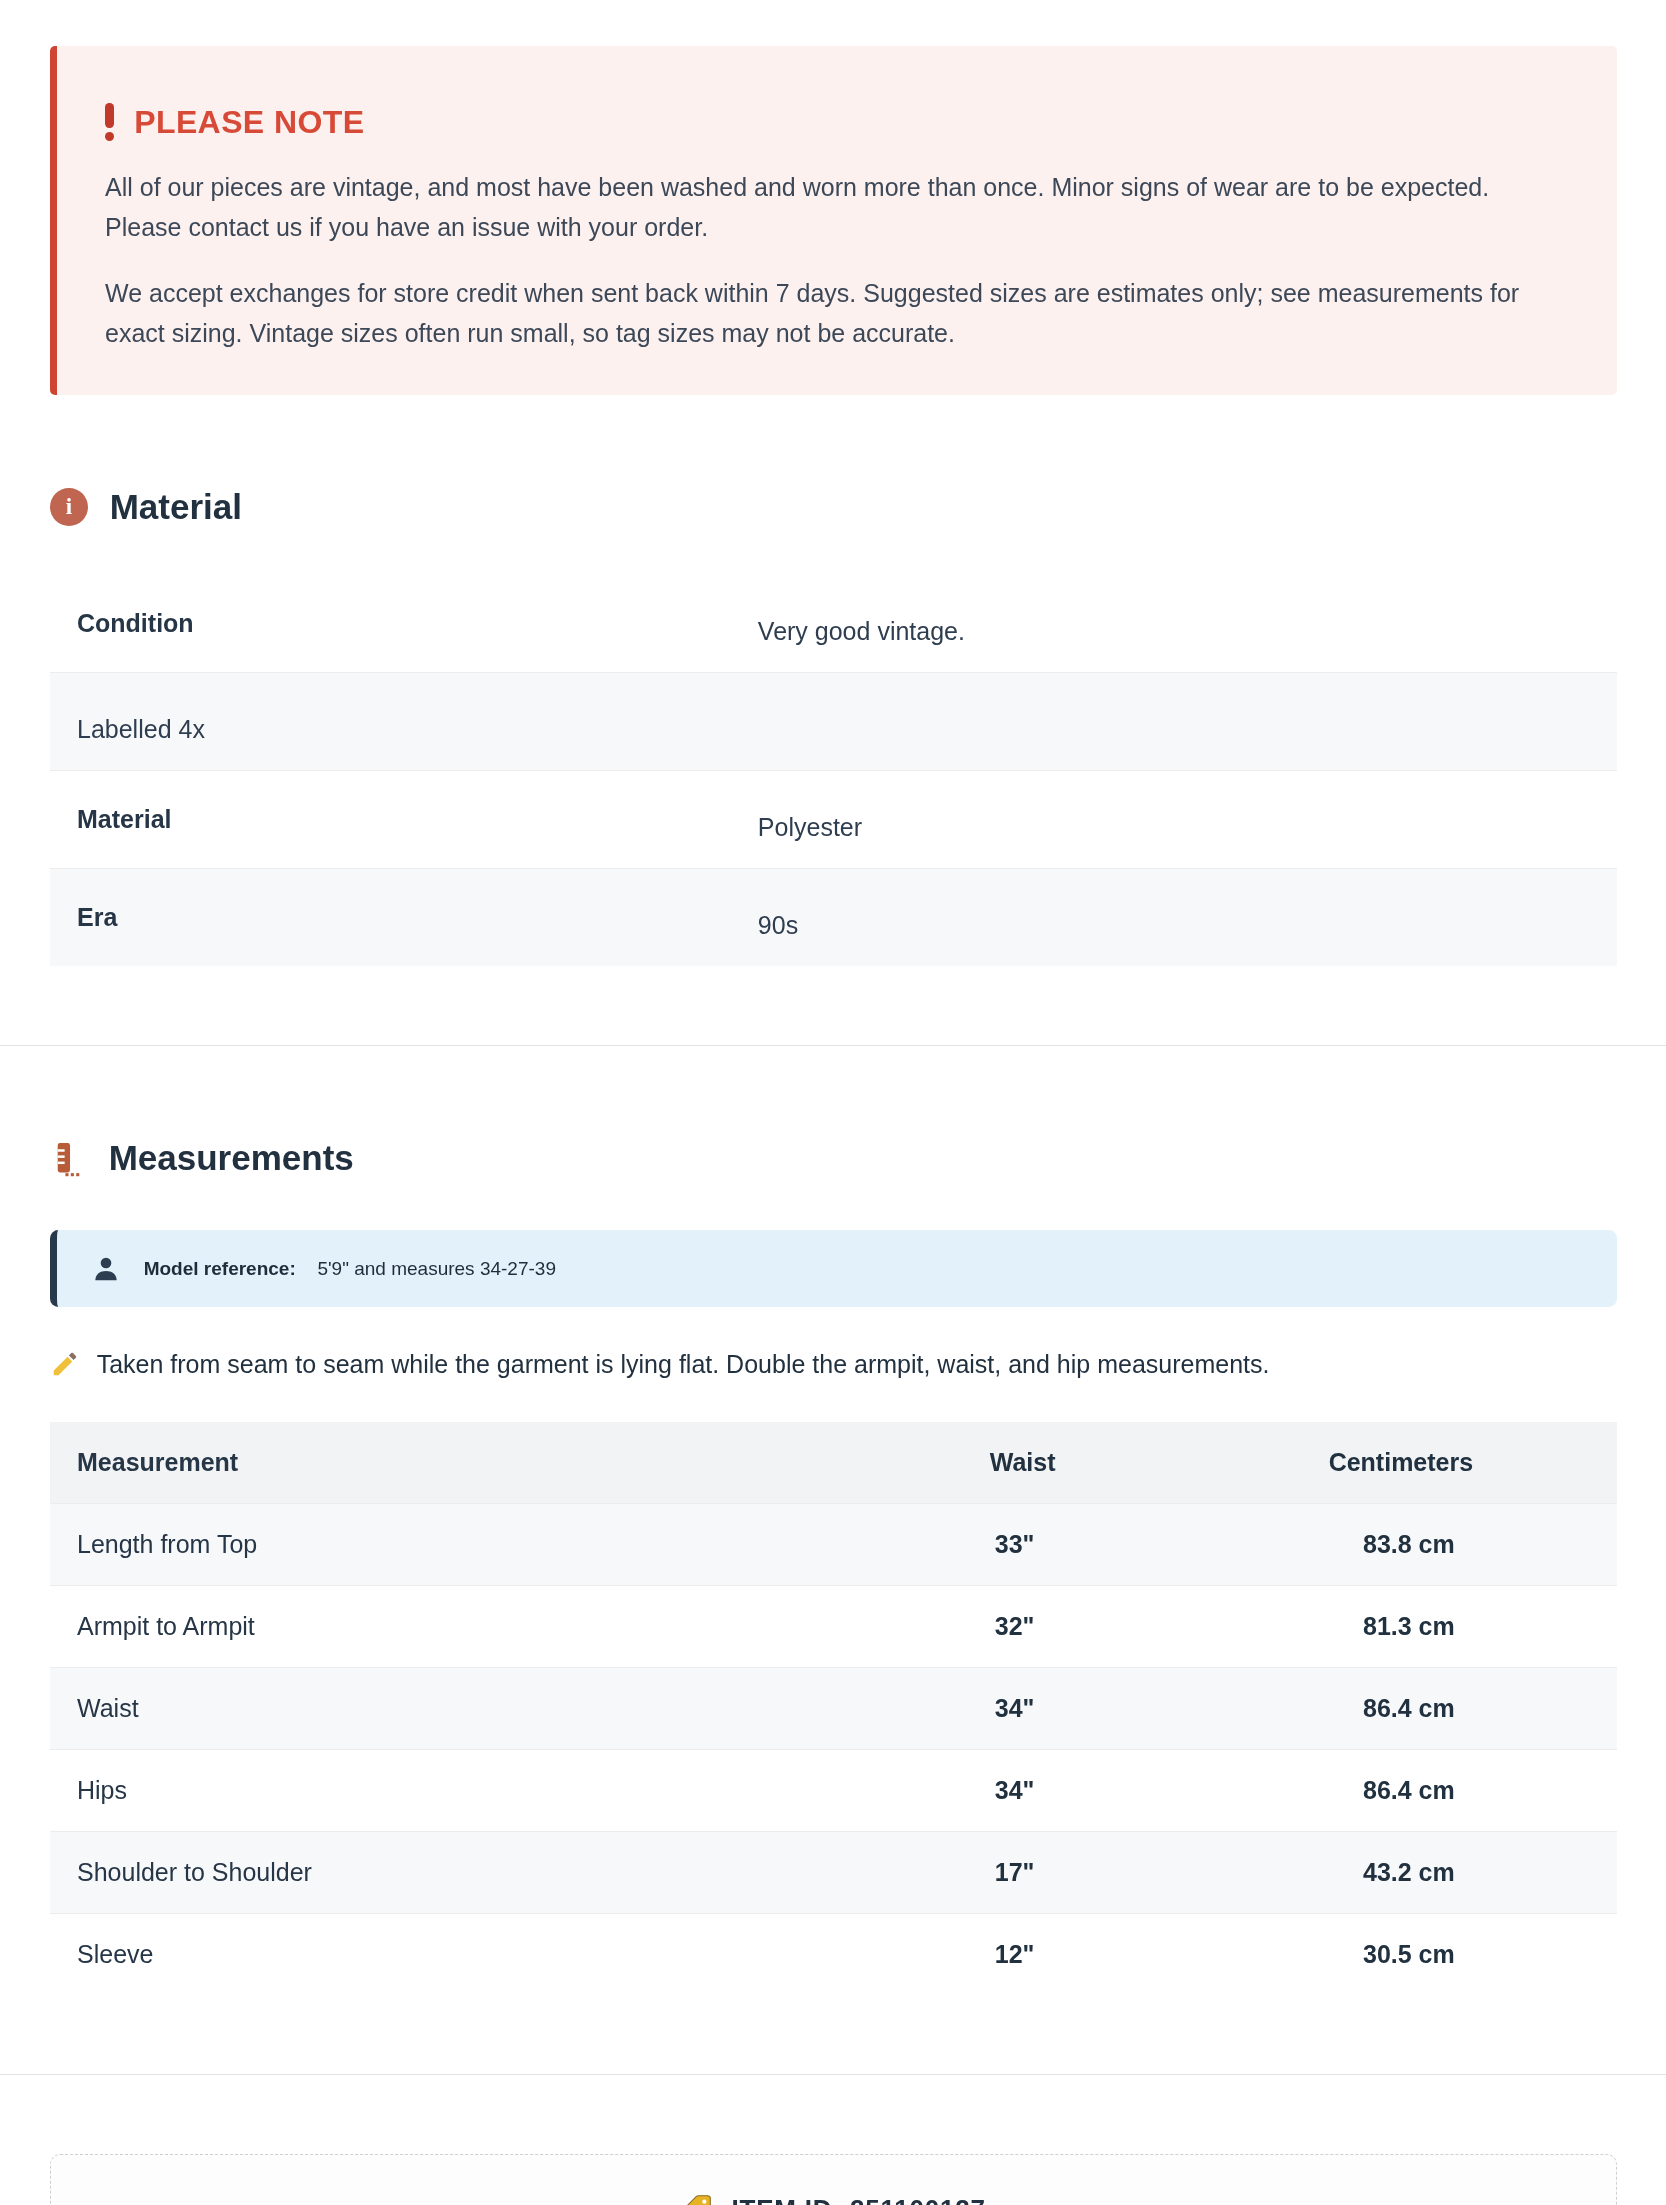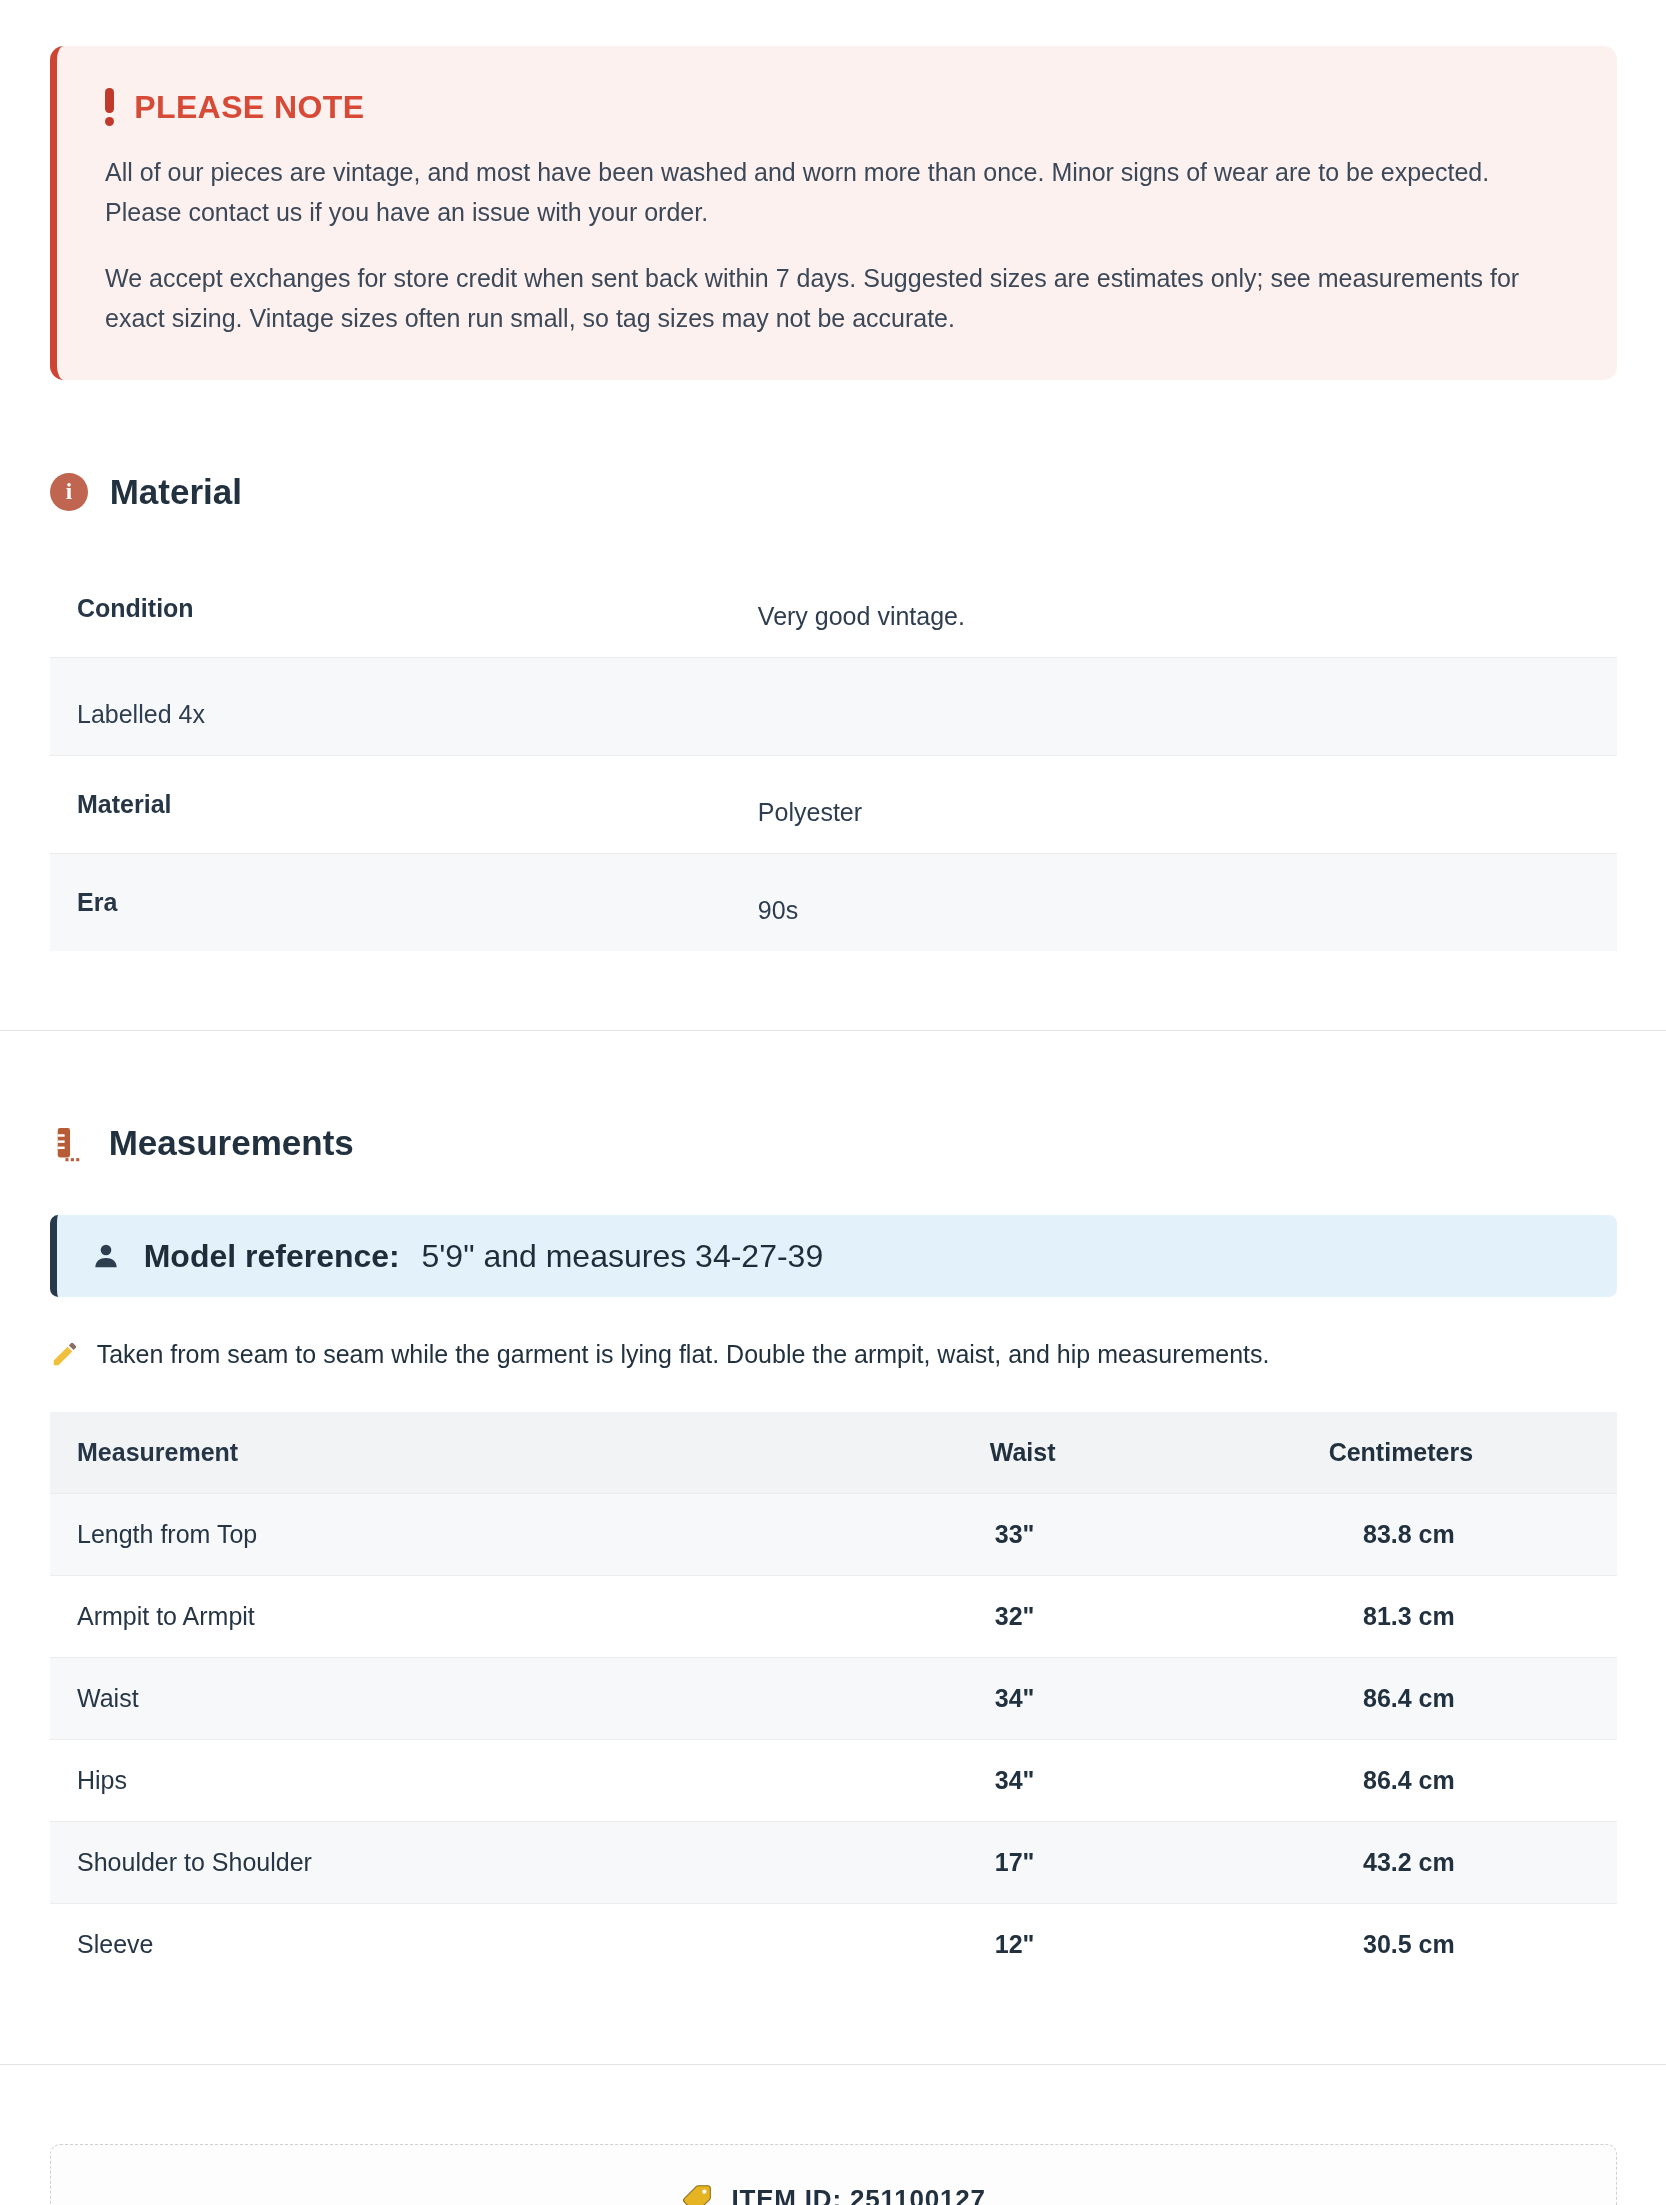--- a/index.html
+++ b/index.html
@@ -3,21 +3,21 @@
 <meta charset="utf-8">
 <style>
   html,body{margin:0;padding:0;background:#ffffff;}
   .page{
     width:1667px;min-height:2205px;background:#ffffff;box-sizing:border-box;
     font-family:"Liberation Sans","DejaVu Sans",sans-serif;color:#2e3d4f;
   }
   
   .note-box{
     margin:46px 50px 0;background:#fcf1ee;border-left:7.5px solid #cf4534;
-    border-radius:14px;padding:42px 48px 42px;box-sizing:border-box;
+    border-radius:5px;padding:57px 48px 42px;box-sizing:border-box;
   }
   .note-title{display:flex;align-items:center;gap:20px;color:#d84a38;
     font-size:32px;font-weight:700;letter-spacing:0.4px;}
   .excl-icon{display:inline-flex;flex-direction:column;align-items:center;gap:4.2px;}
   .excl-bar{width:9.2px;height:25px;border-radius:4.2px;background:#c0392b;}
   .excl-dot{width:9.2px;height:9.2px;border-radius:50%;background:#c0392b;}
   .note-p{font-size:25px;line-height:1.58;color:#3c4858;margin:27px 0 0;max-width:1500px;}
   
   .section-header{display:flex;align-items:center;gap:21.7px;margin:92px 50px 0;}
   .section-title{font-size:35px;font-weight:600;color:#22313f;}
@@ -30,21 +30,21 @@
   .drow{display:flex;align-items:center;padding:26px 27px;font-size:25px;border-top:0.8px solid #ececec;}
   .drow:first-child{border-top:none;}
   .drow:nth-child(even){background:#f7f8f9;}
   .dlabel{width:45%;font-weight:600;color:#273647;}
   .dvalue{color:#2e3d4f;margin-top:16px;}
   
   .divider{border:0;border-top:0.8px solid #e3e3e3;margin:79px 0 0;}
   
   .model-box{
     margin:52px 50px 0;background:#e3f1fb;border-left:7.5px solid #27394b;border-radius:8.3px;
-    padding:22.5px 33px;display:flex;align-items:center;gap:21.7px;font-size:32px;color:#1f2d3a;
+    padding:22.5px 33px;display:flex;align-items:center;gap:21.7px;font-size:19px;color:#1f2d3a;
   }
   .model-label{font-weight:700;}
   .flat-note{margin:42px 50px 0;font-size:25px;display:flex;align-items:center;gap:16.7px;color:#22313f;}
   .m-table{margin:43px 50px 0;}
   .m-head{display:flex;background:#f1f3f5;font-weight:600;font-size:25px;
     padding:26px 27px;color:#22313f;}
   .m-row{display:flex;align-items:center;padding:26px 27px;font-size:25px;border-top:0.8px solid #ececec;gap:32px;}
   .m-row:nth-child(even){background:#f7f8f9;}
   .c-name{width:50%;color:#273647;}
   .c-in{width:25%;text-align:center;}

